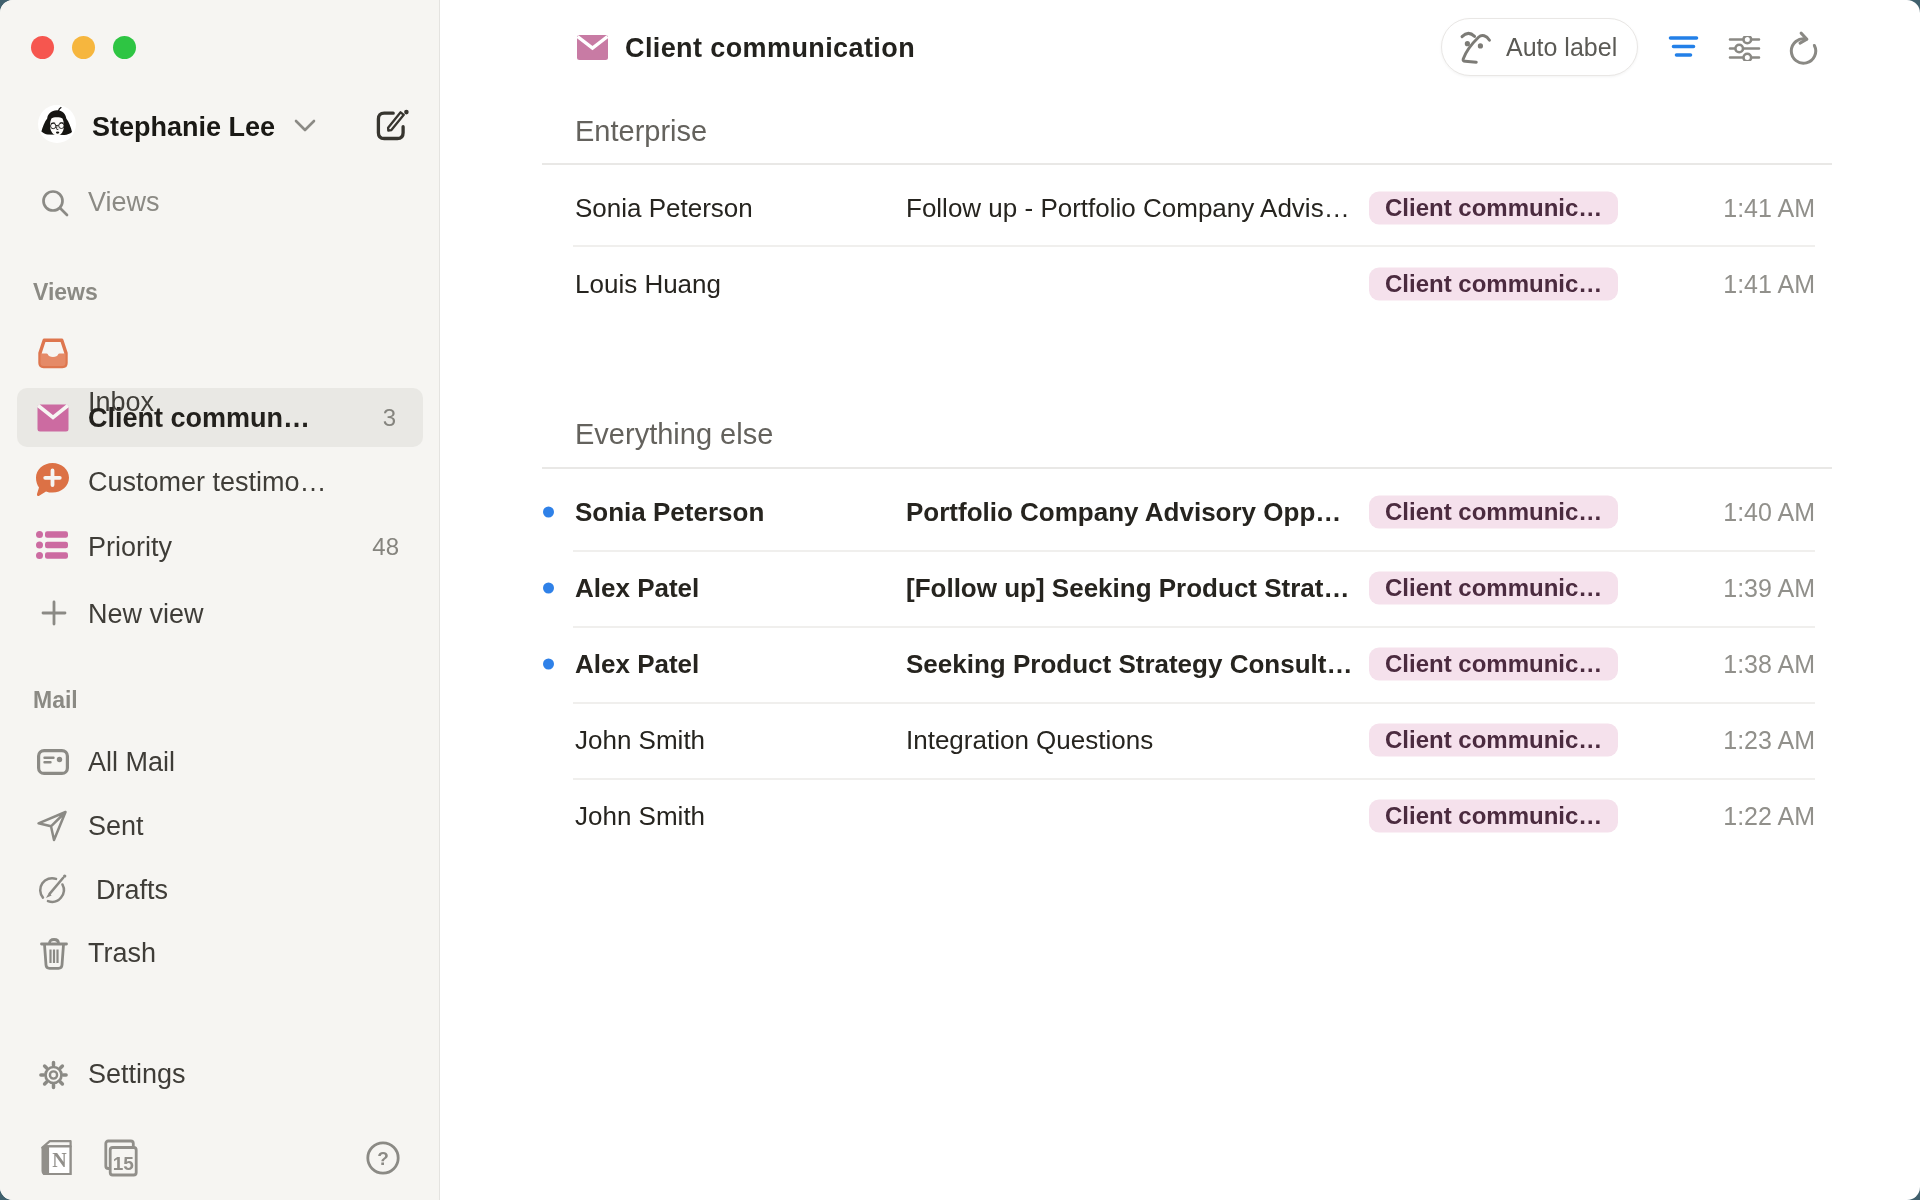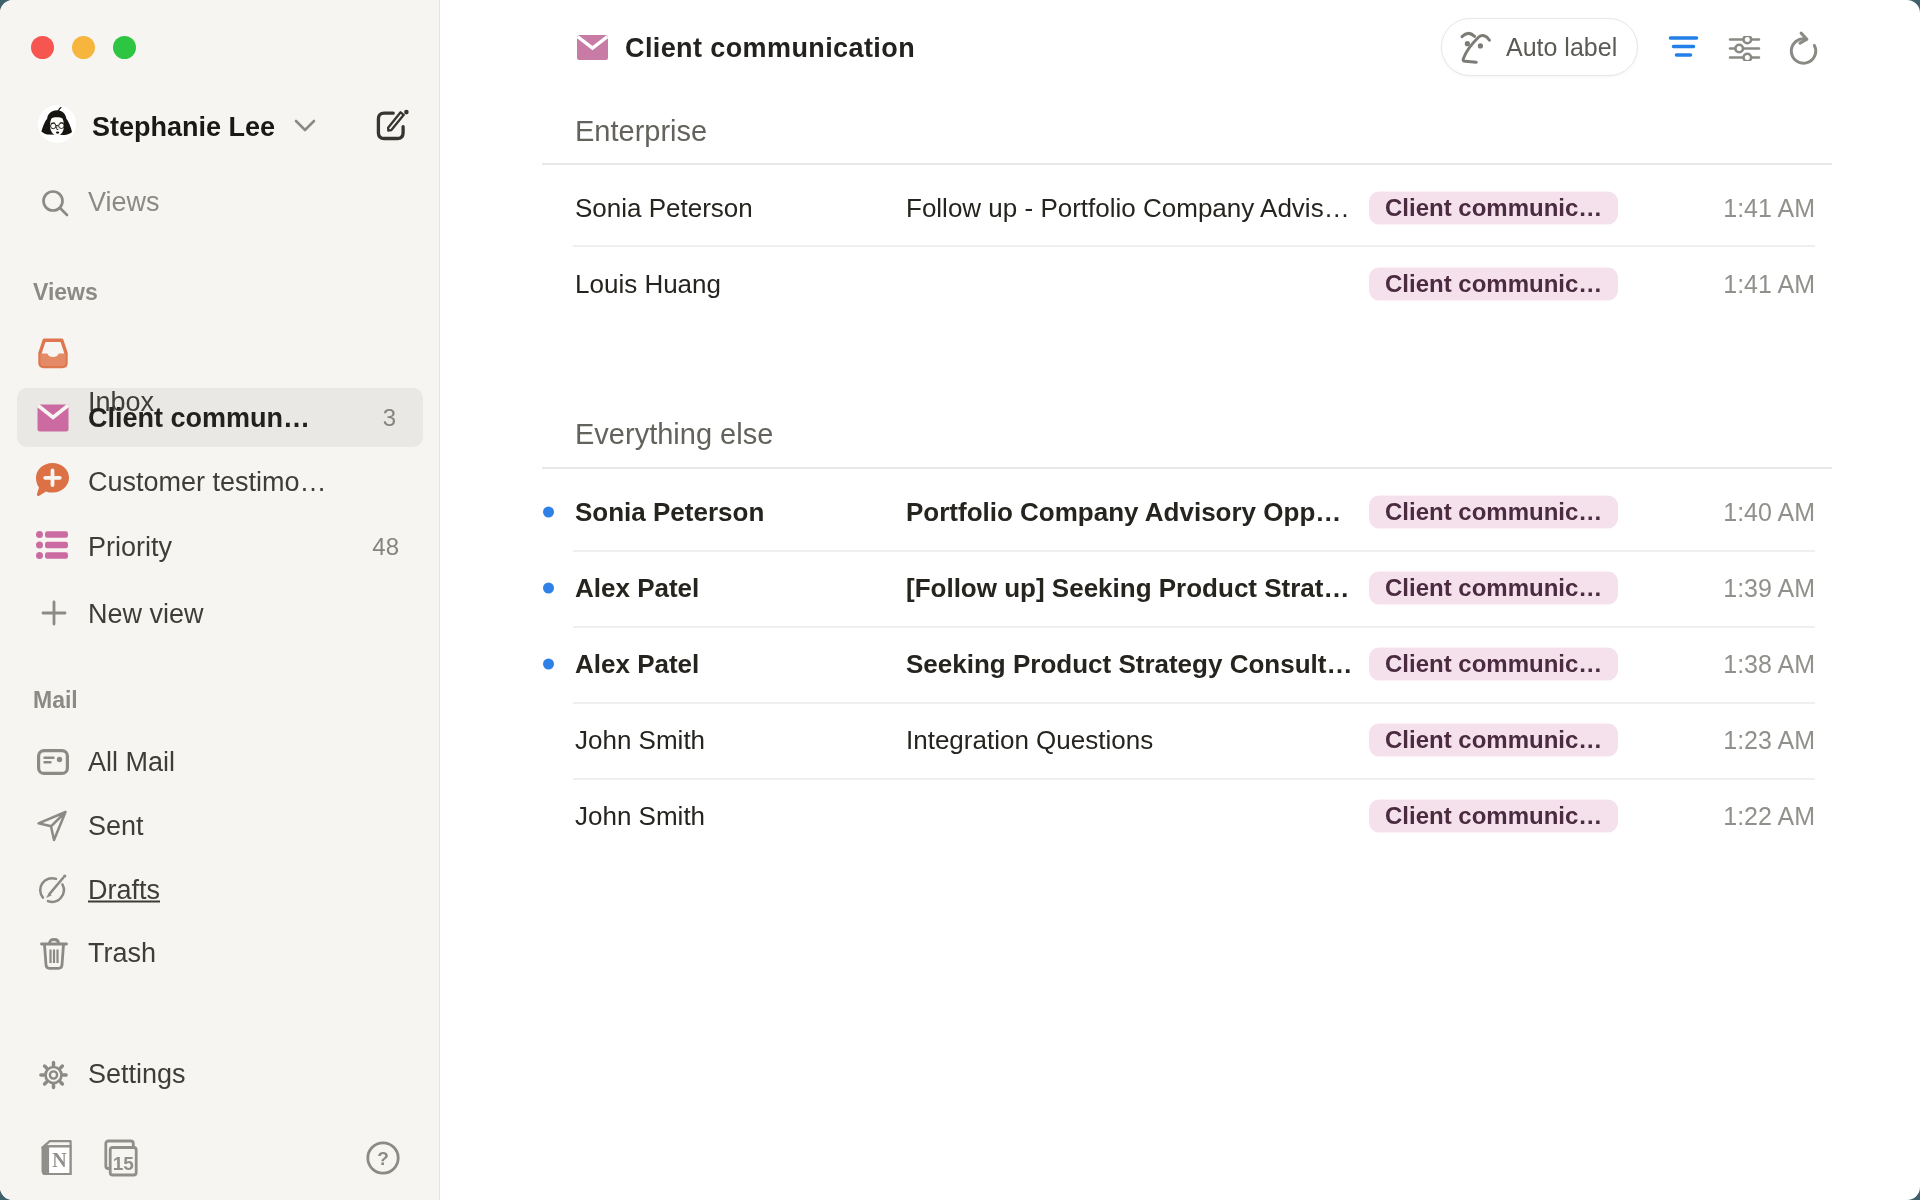--- a/index.html
+++ b/index.html
@@ -121,21 +121,21 @@
 
     <svg class="abs" style="left:36px; top:872px;" width="32" height="34" viewBox="0 0 32 34">
       <g stroke="#8b8a85" stroke-width="2.5" fill="none" stroke-linecap="round">
         <path d="M26.42 12.46 A 11.8 11.8 0 0 1 11.96 29.09"></path>
         <path d="M6.96 25.58 A 11.8 11.8 0 0 1 20.04 6.91"></path>
         <path d="M27.2 5.8 L13.8 21.6"></path>
       </g>
       <circle cx="28.7" cy="4.1" r="1.7" fill="#8b8a85"></circle>
       <path d="M13.2 20.6 L9.9 26 L15.6 23.4 Z" fill="#8b8a85"></path>
     </svg>
-    <div class="vc t sideitem" style="left:88px; top:890px;text-decoration:underline;">Drafts</div>
+    <div class="vc t sideitem" style="left:96px; top:890px;">Drafts</div>
 
     <svg class="abs" style="left:40px; top:938px;" width="28" height="32" viewBox="0 0 28 32">
       <path d="M1.5 6 H26.5" stroke="#8b8a85" stroke-width="2.8" stroke-linecap="round"></path>
       <path d="M9.5 5.5 Q9.5 1.5 14 1.5 Q18.5 1.5 18.5 5.5" fill="none" stroke="#8b8a85" stroke-width="2.8"></path>
       <path d="M4.5 6.5 L6 27 Q6.2 30.3 9.5 30.3 H18.5 Q21.8 30.3 22 27 L23.5 6.5" fill="none" stroke="#8b8a85" stroke-width="2.8" stroke-linecap="round"></path>
       <path d="M10.5 11.5 V25 M14 11.5 V25 M17.5 11.5 V25" stroke="#8b8a85" stroke-width="2.2"></path>
     </svg>
     <div class="vc t sideitem" style="left:88px; top:953px;">Trash</div>
 
     <svg class="abs" style="left:39px; top:1060px;" width="29" height="30" viewBox="0 0 29 30">

